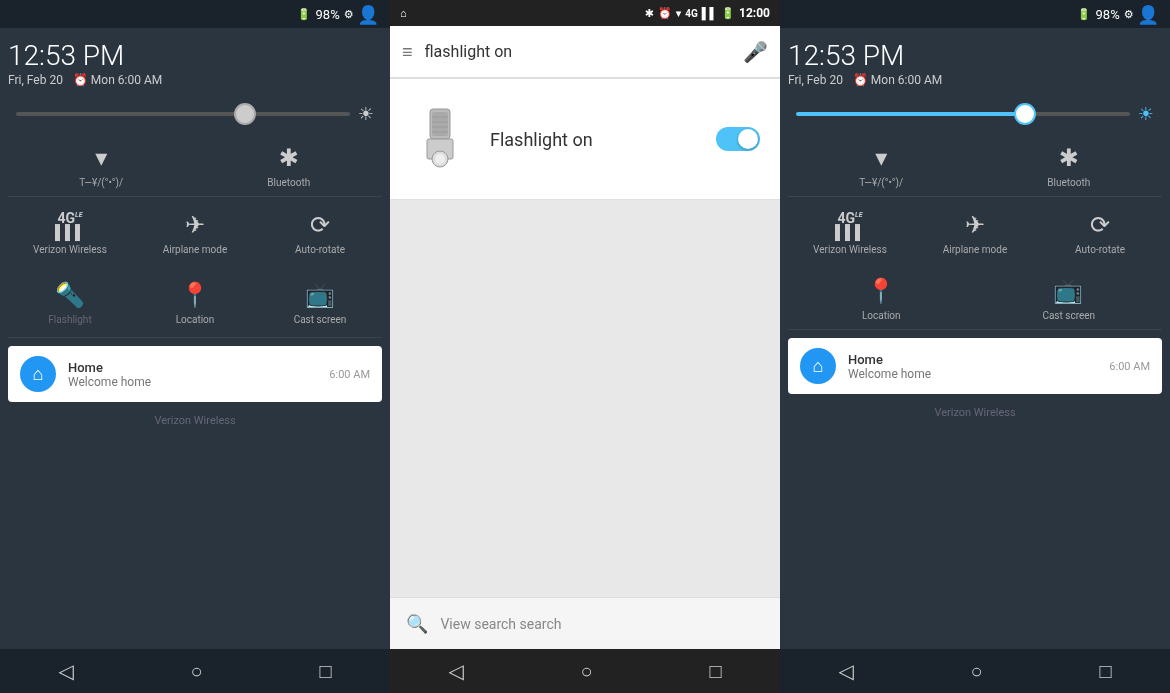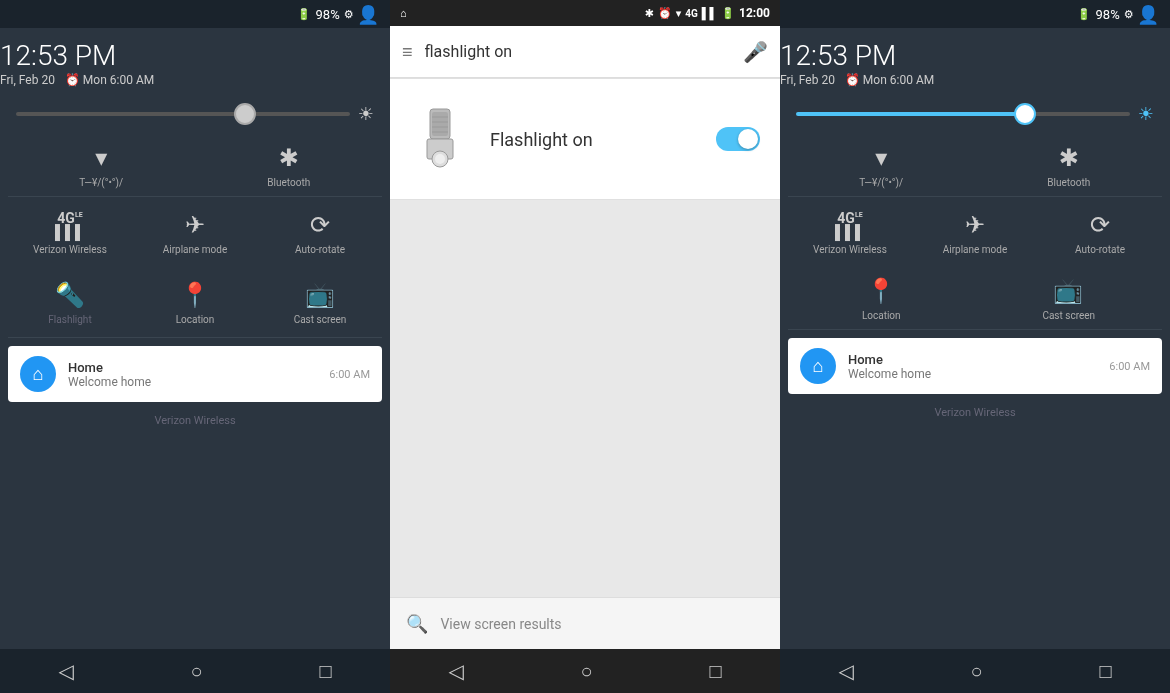--- a/index.html
+++ b/index.html
@@ -52,21 +52,21 @@
       color: #fff;
       font-size: 11px;
     }
     .battery-text {
       color: #fff;
       font-size: 13px;
     }
 
     
     .datetime-block {
-      padding: 14px 0 10px;
+      padding: 14px 8px 10px;
       color: #fff;
     }
     .datetime-block .time {
       font-size: 28px;
       font-weight: 300;
       line-height: 1;
     }
     .datetime-block .date-row {
       display: flex;
       align-items: flex-start;
@@ -364,21 +364,21 @@
       font-size: 10px;
       font-weight: bold;
       color: #ccc;
       line-height: 1;
       display: flex;
       flex-direction: column;
       align-items: center;
     }
 
     
-    sup { font-size: 7px; }
+    sup { font-size: 7px; font-style: italic; }
 
     
     .row-2item-right {
       display: grid;
       grid-template-columns: 1fr 1fr;
       padding: 0 8px;
     }
   </style>
 </head>
 <body>
@@ -530,21 +530,21 @@
       <div class="toggle-knob"></div>
     </div>
   </div>
 
   <div class="search-divider"></div>
 
   <div class="gray-area"></div>
 
   <div class="view-search-row">
     <span class="search-icon-small">🔍</span>
-    <span class="view-search-text">View screen results</span>
+    <span class="view-search-text">View search search</span>
   </div>
 
   <div class="center-bottom-bar">
     <span class="nav-btn" style="color:#ccc;font-size:20px;">◁</span>
     <span class="nav-btn" style="color:#ccc;font-size:20px;">○</span>
     <span class="nav-btn" style="color:#ccc;font-size:20px;">□</span>
   </div>
 </div>
 
 <div class="phone-panel right">

